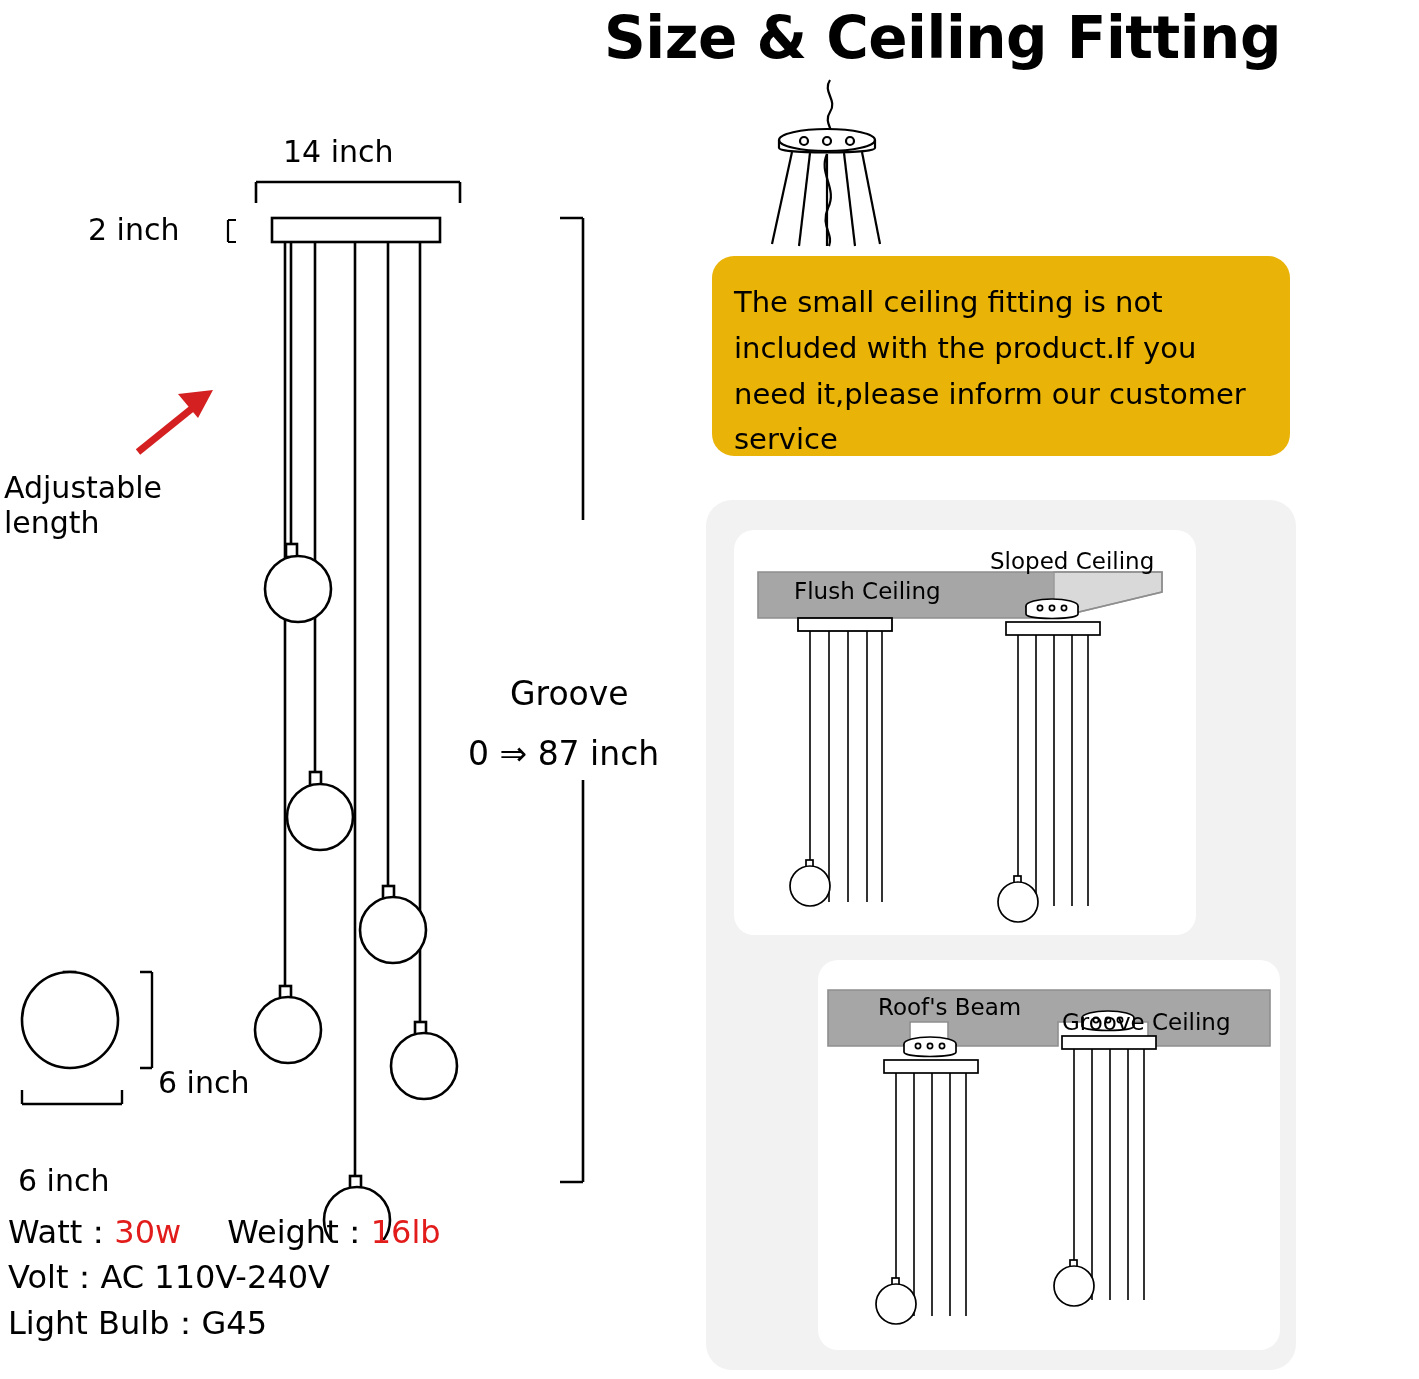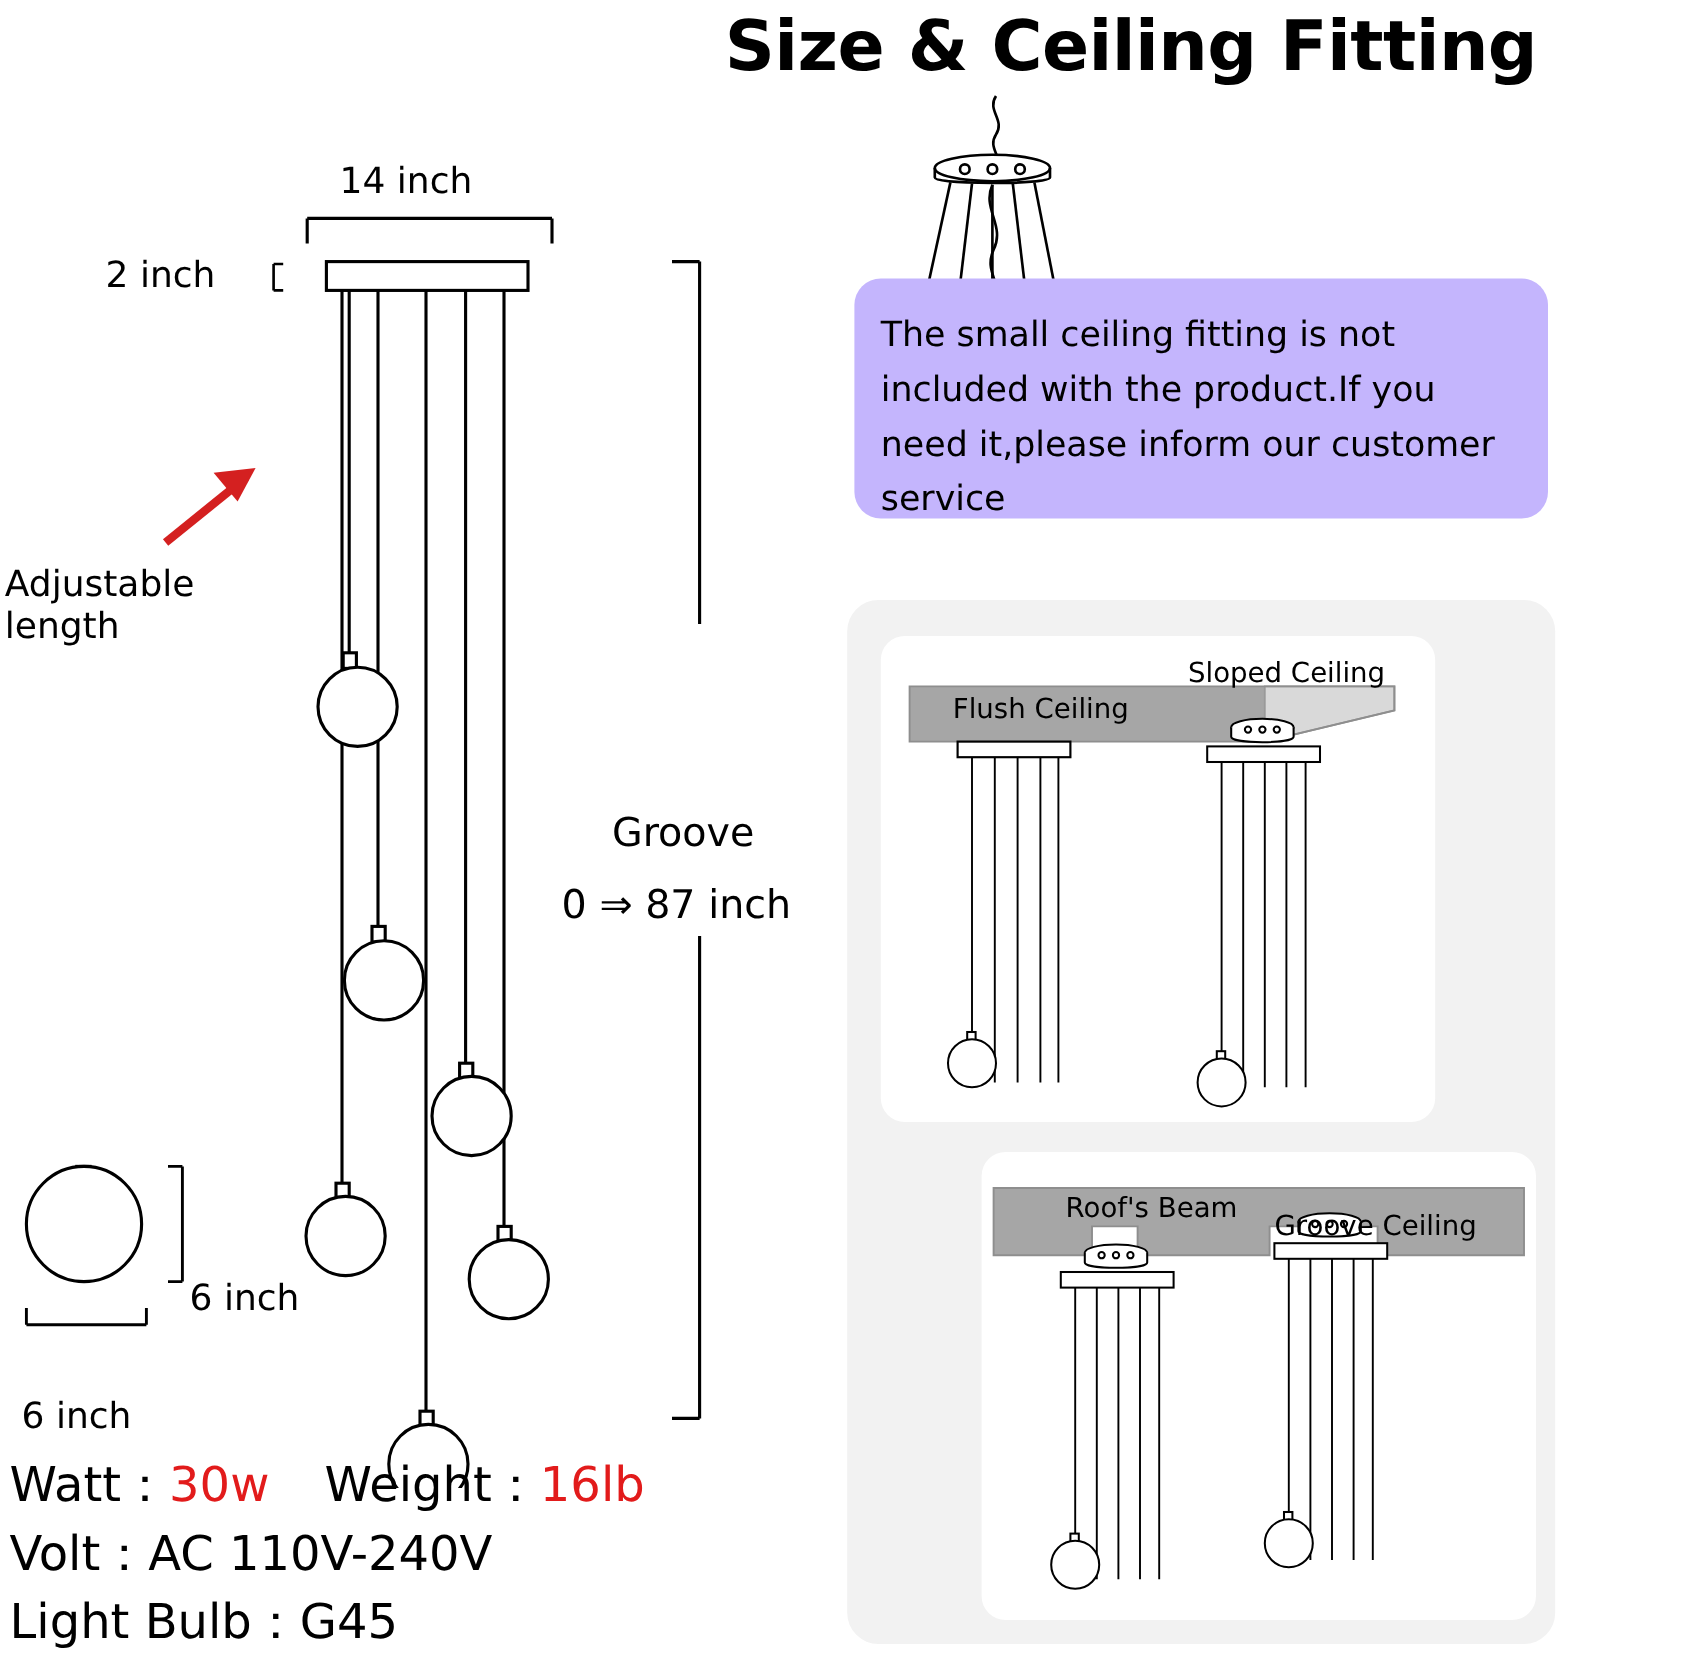--- a/index.html
+++ b/index.html
@@ -52,42 +52,42 @@
   #lbl-adj    { left: 4px;   top: 410px; white-space: normal; width: 210px; }
   #lbl-height { left: 510px; top: 615px; font-size: 33px; }
   #lbl-height2{ left: 468px; top: 675px; font-size: 33px; }
   #lbl-6inch-v{ left: 158px; top: 1005px; }
   #lbl-6inch-h{ left: 18px;  top: 1103px; }
   
   #specs {
     position: absolute;
     left: 8px;
     top: 1210px;
-    font-size: 40px;
+    font-size: 32px;
     line-height: 1.42;
   }
   #specs .row { white-space: nowrap; }
   #specs .red { color: #e21b1b; }
   #specs .gap { display: inline-block; width: 46px; }
   
   #lbl-ceiling-fitting {
     position: absolute;
     left: 896px;
     top: 140px;
     font-size: 32px;
     white-space: nowrap;
   }
   
   #note-box {
     position: absolute;
     left: 712px;
-    top: 232px;
+    top: 256px;
     width: 578px;
     height: 200px;
-    background: #c4b5fd;
+    background: #eab308;
     border-radius: 22px;
     box-sizing: border-box;
     padding: 24px 30px 0 22px;
   }
   #note-box p {
     margin: 0;
     font-size: 29px;
     line-height: 1.58;
   }
   
@@ -321,18 +321,18 @@
           <path d="M274,89 L274,340"></path>
           <path d="M292,89 L292,340"></path>
           <path d="M310,89 L310,340"></path>
           <path d="M326,89 L326,340"></path>
         </g>
         <g stroke="#000" fill="#fff" stroke-width="1.7">
           <rect x="252" y="300" width="7" height="8"></rect>
           <circle cx="256" cy="326" r="20"></circle>
         </g>
       </svg>
-      <div class="mount-lbl" style="left:70px; top:34px;">Roof's Beam</div>
+      <div class="mount-lbl" style="left:60px; top:34px;">Roof's Beam</div>
       <div class="mount-lbl" style="left:244px; top:49px;">Groove Ceiling</div>
     </div>
   </div>
 
 </div>
 
 </body></html>

